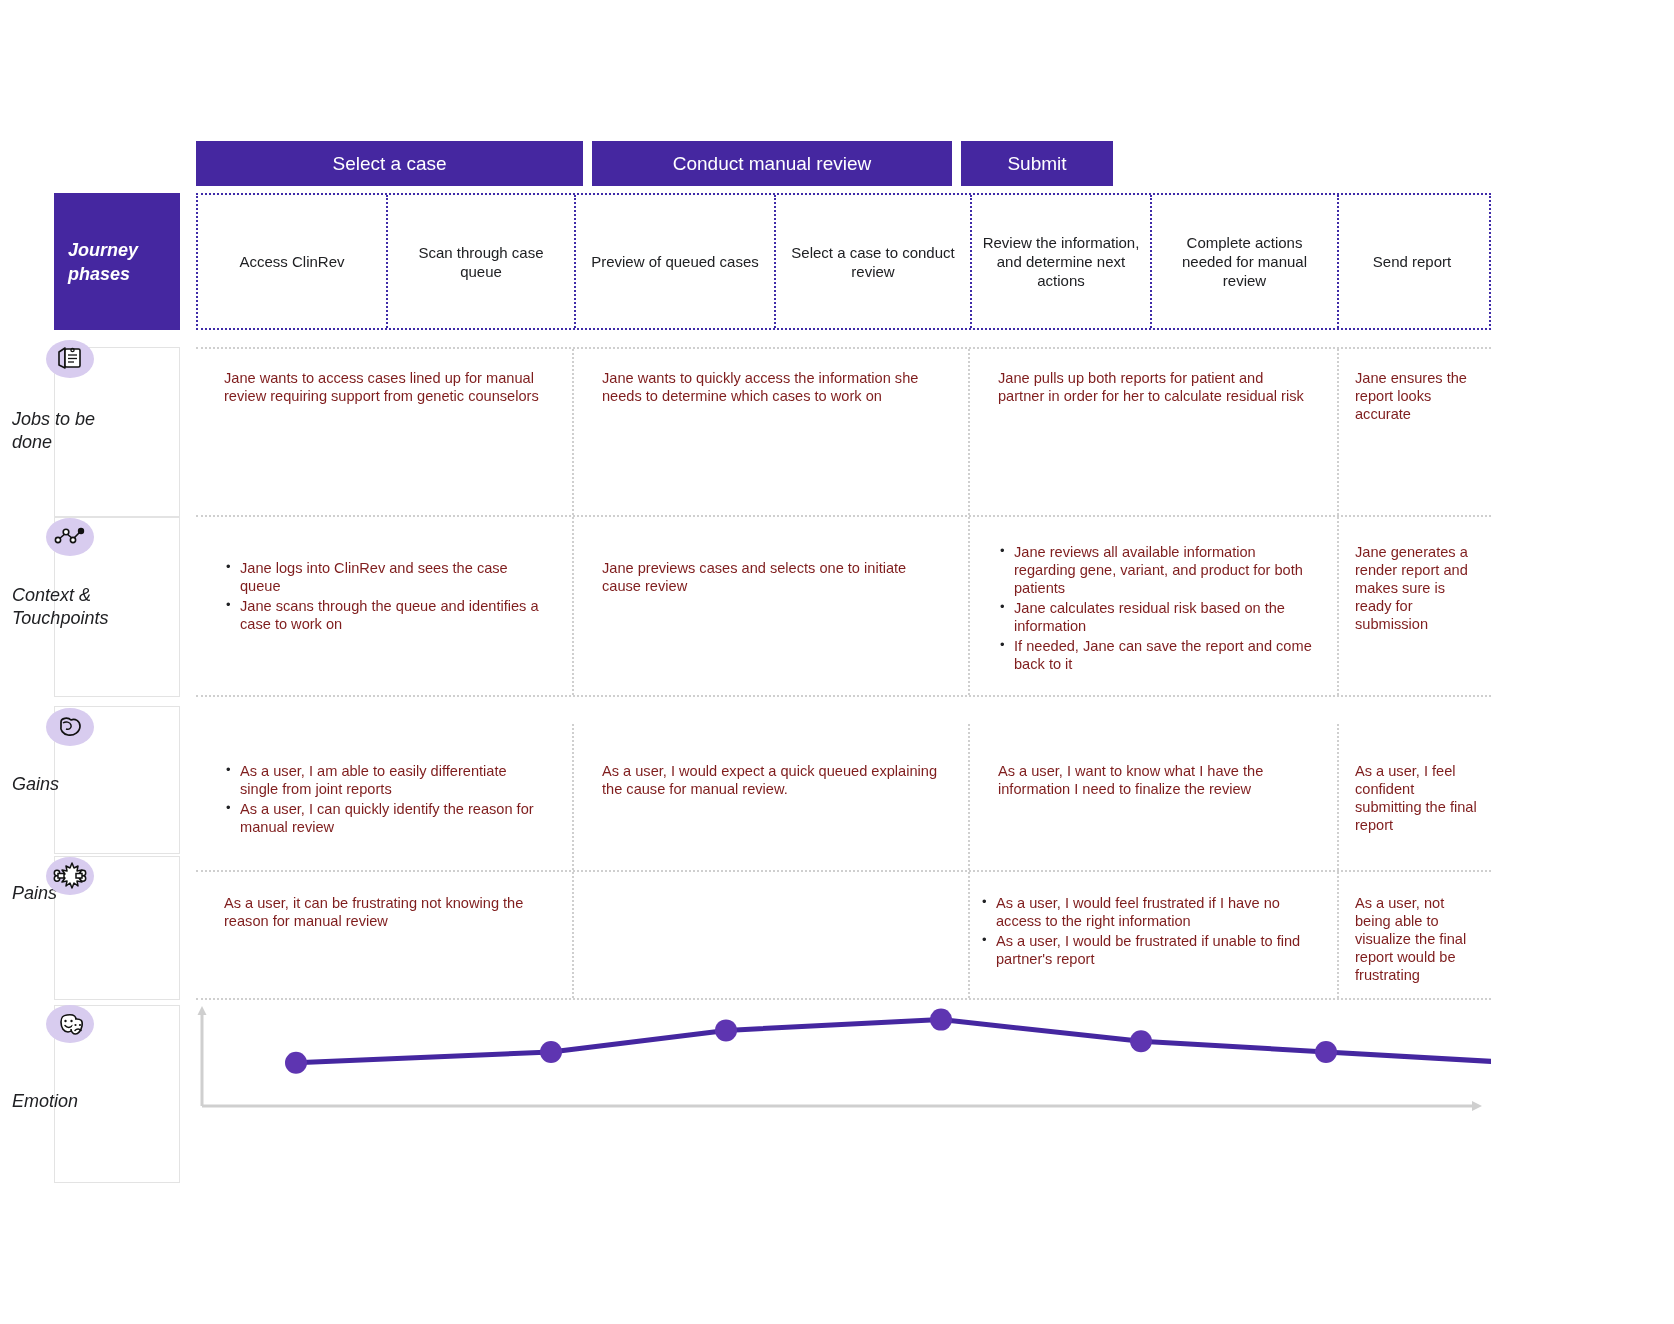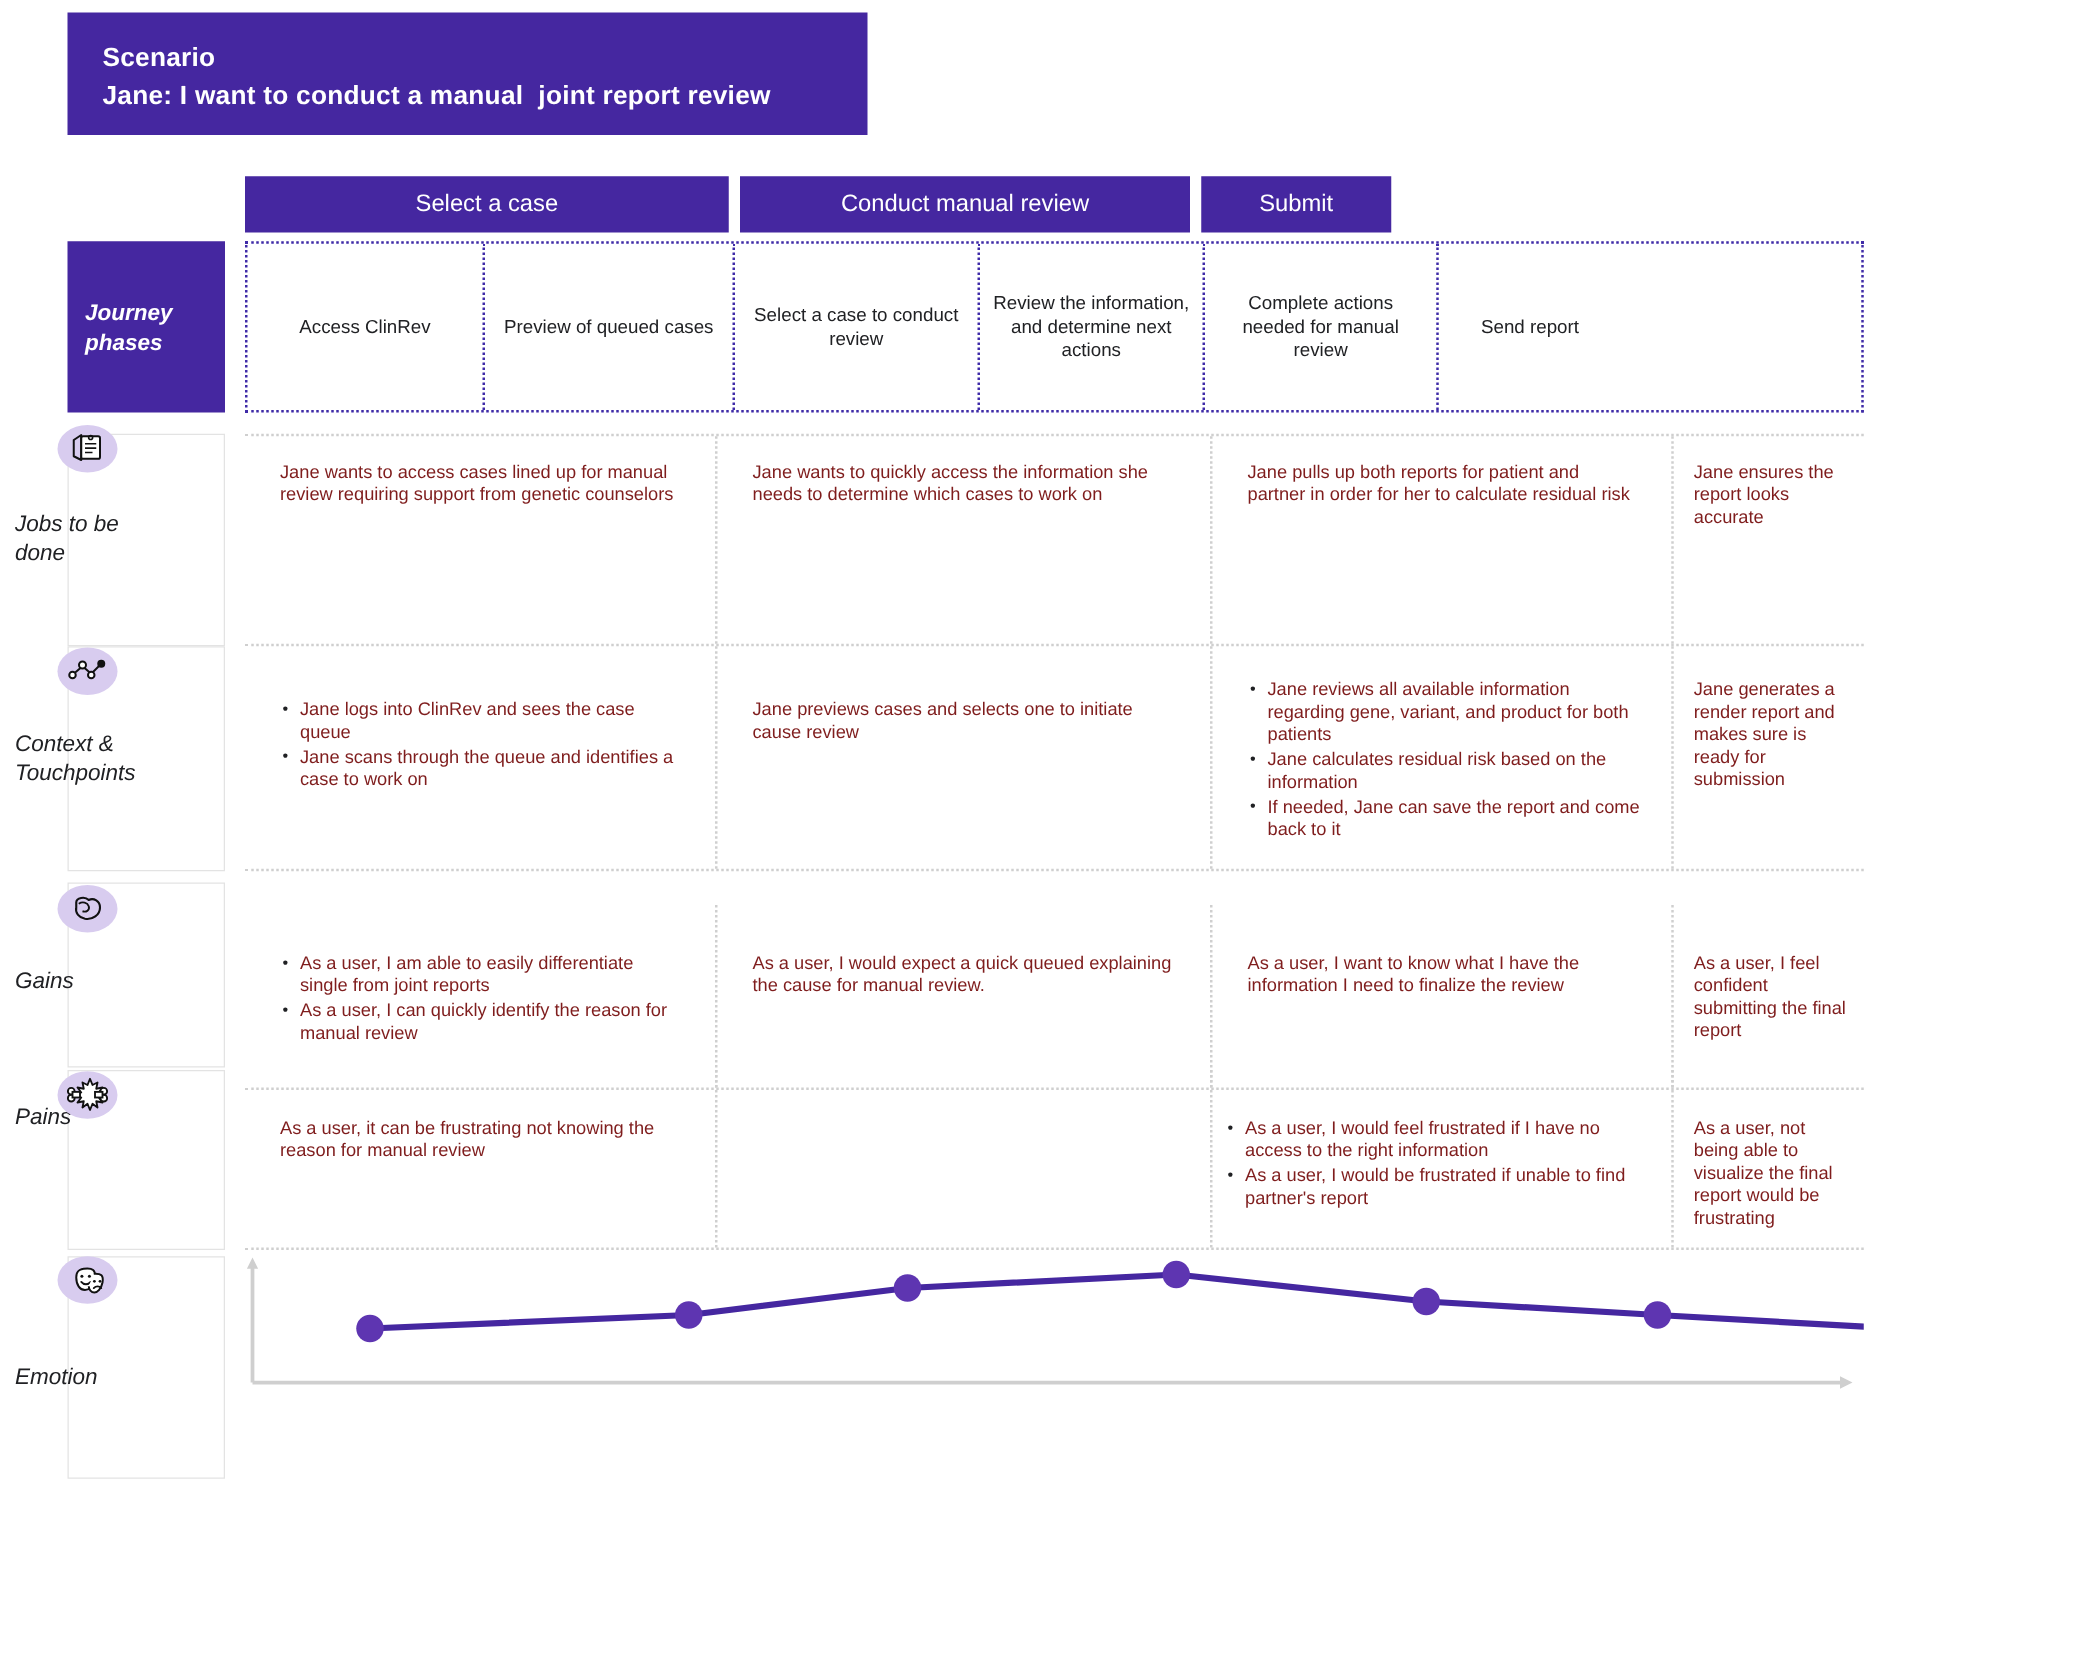--- a/index.html
+++ b/index.html
@@ -149,38 +149,35 @@
     left: 196px; top: 1002px;
     width: 1295px; height: 190px;
   }
   .emotion-wrap svg { display: block; }
 </style>
 </head>
 <body>
 
 <div id="page">
 
-  <div class="scenario-banner">
-    <div class="scenario-label">Scenario</div>
-    <div class="scenario-title">Jane: I want to conduct a manual  joint report review</div>
-  </div>
 
   <div class="phase-bar">
     <div class="phase-cell" style="width:387px">Select a case</div>
     <div class="phase-cell" style="width:360px">Conduct manual review</div>
     <div class="phase-cell" style="width:152px">Submit</div>
   </div>
 
   <div class="jp-label">
     <span>Journey</span>
     <span>phases</span>
   </div>
 
   <div class="jp-row">
     <div class="jp-cell" style="width:190px">Access ClinRev</div>
+    <div class="jp-cell" style="width:188px">Scan through case queue</div>
     <div class="jp-cell" style="width:200px">Preview of queued cases</div>
     <div class="jp-cell" style="width:196px">Select a case to conduct review</div>
     <div class="jp-cell" style="width:180px">Review the information, and determine next actions</div>
     <div class="jp-cell" style="width:187px">Complete actions needed for manual review</div>
     <div class="jp-cell" style="width:146px">Send report</div>
   </div>
 
   <div class="rail" style="top:347px;height:170px"></div>
   <div class="rail-icon" style="top:340px">
     <svg width="30" height="26" viewBox="0 0 30 26">

